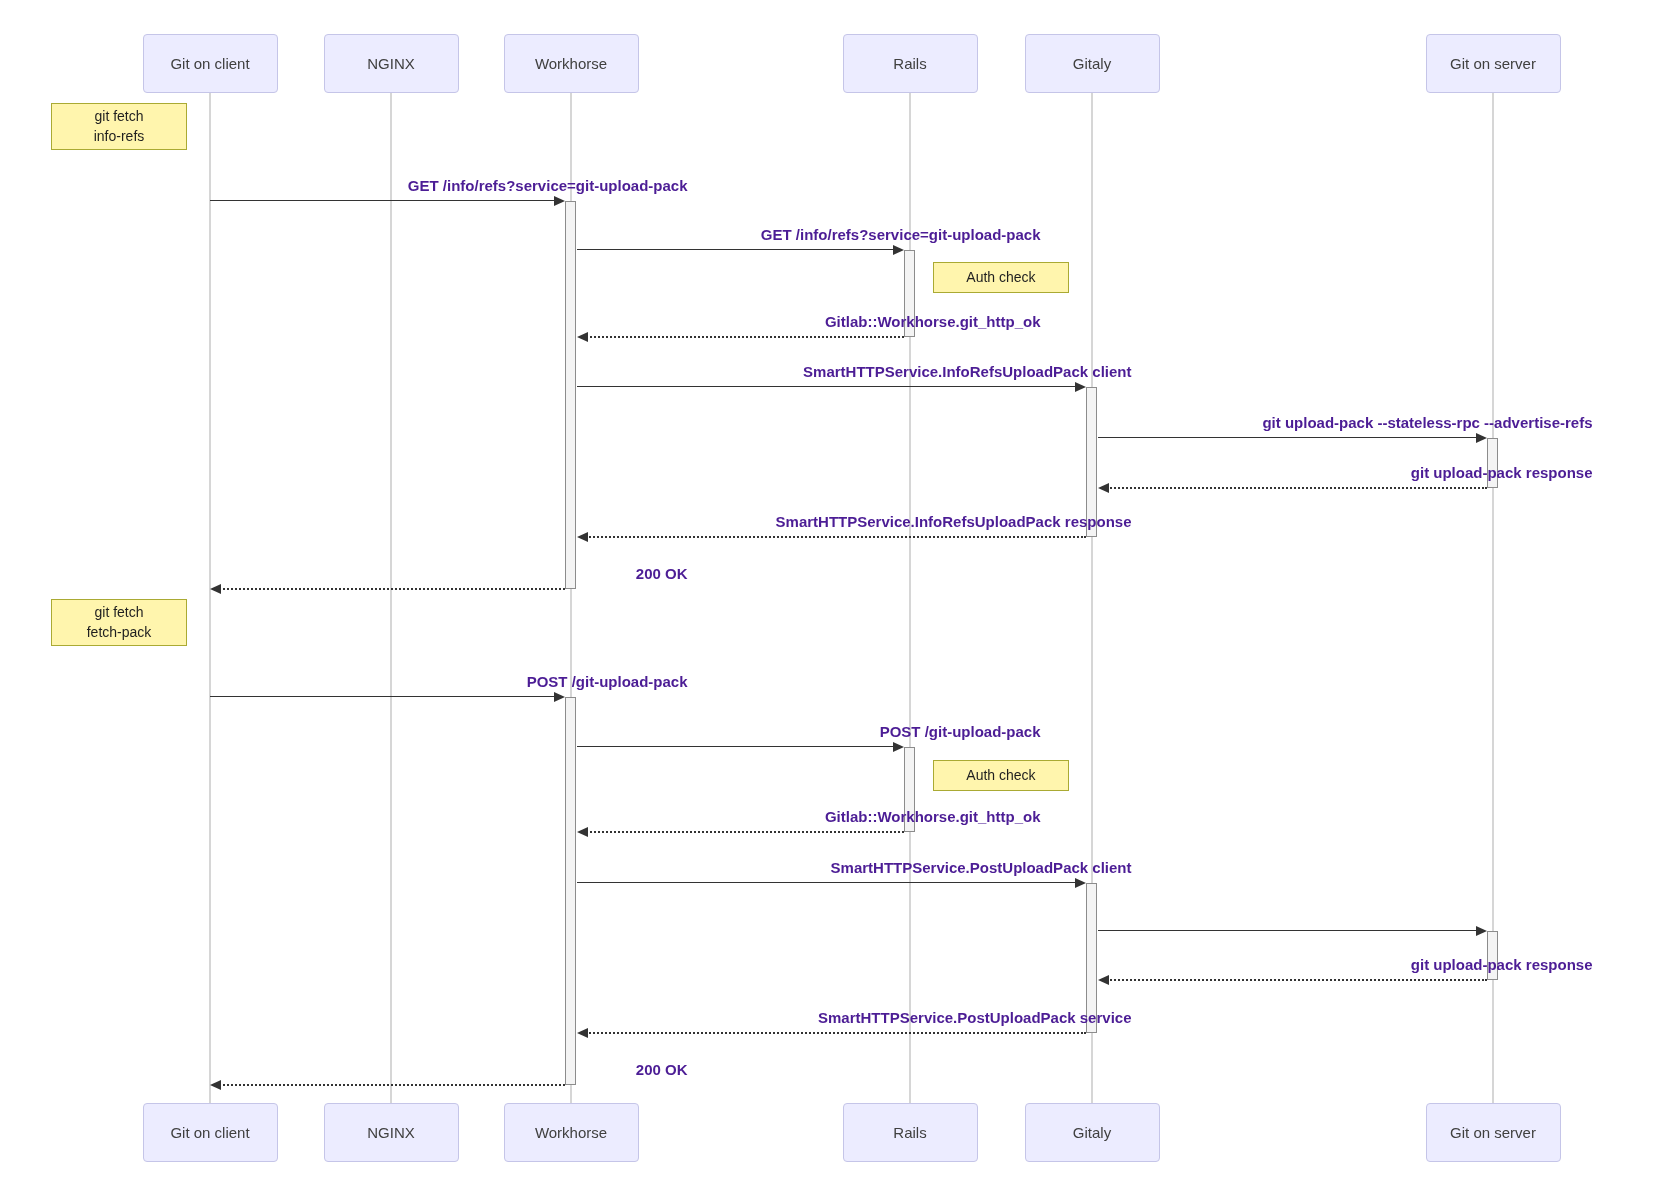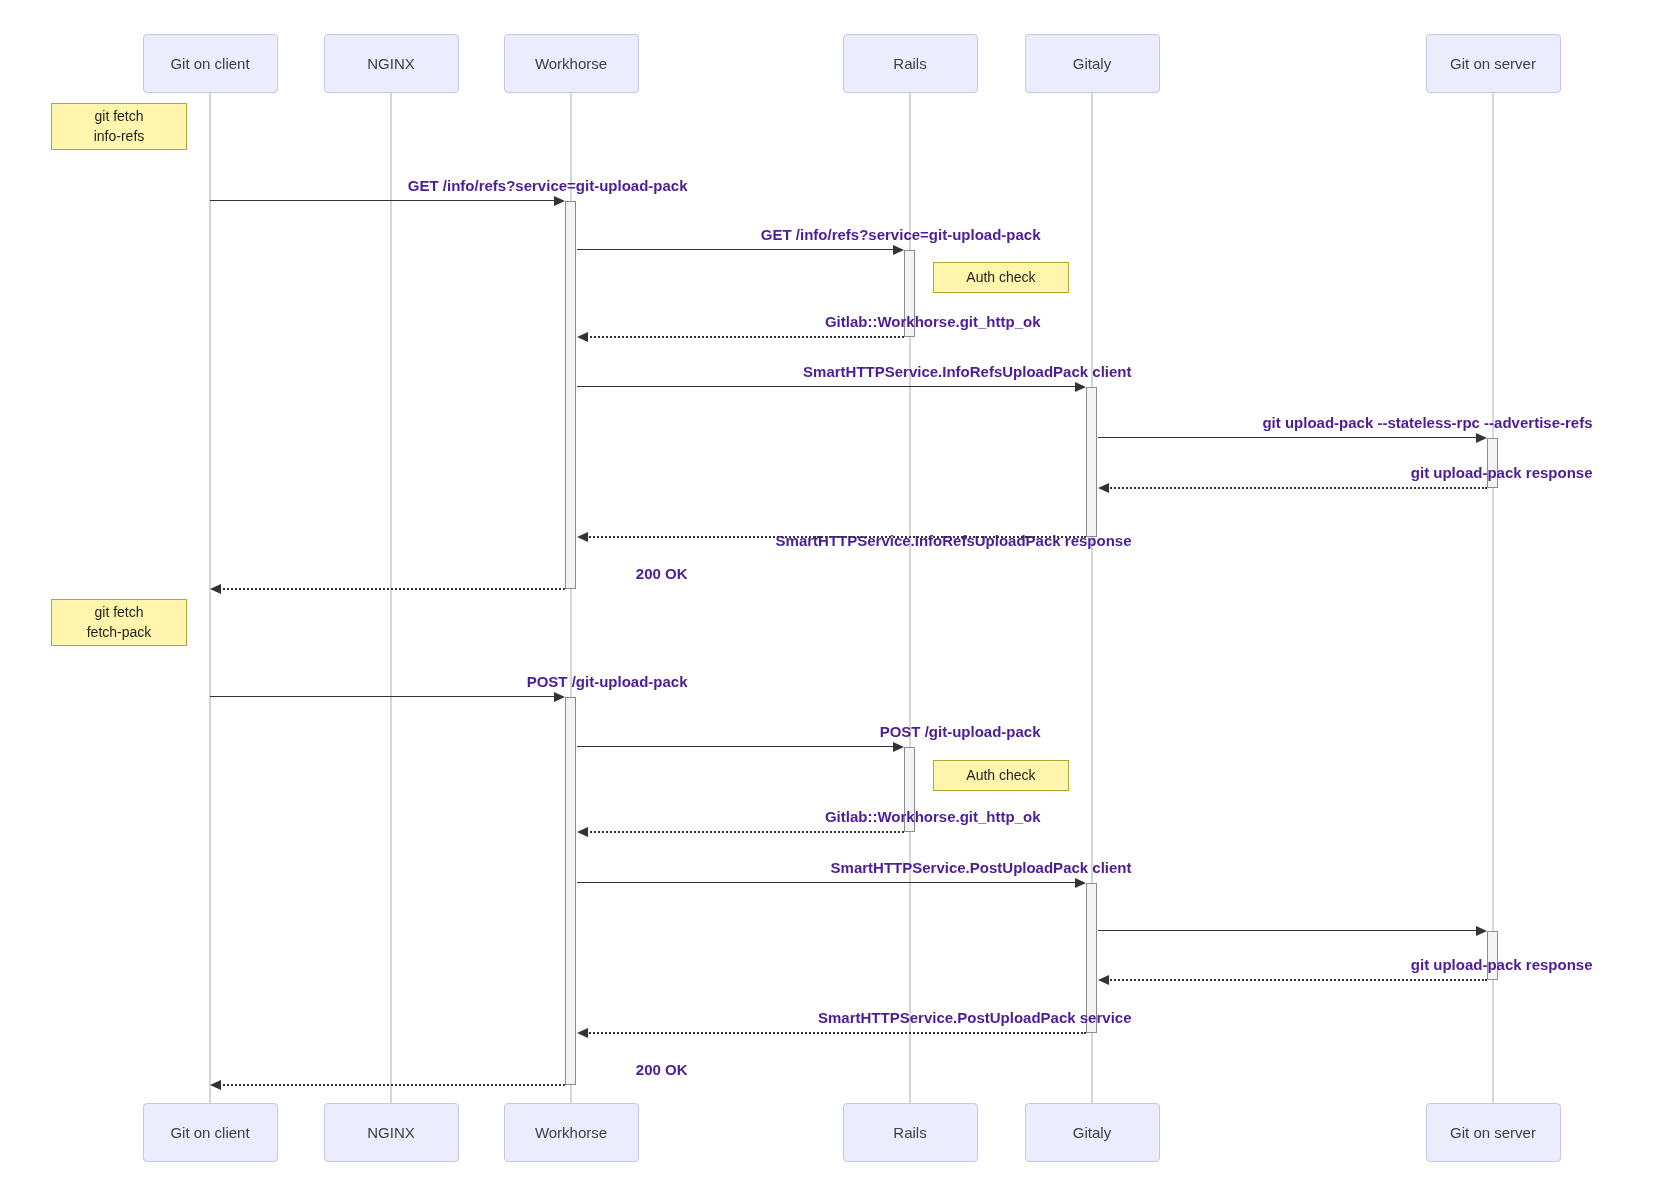--- a/index.html
+++ b/index.html
@@ -61,21 +61,21 @@
     <div class="arrowhead left" style="left: 577px; top: 331.5px;"></div>
     <div class="msg-label" style="left: 531.5px; top: 363px;">SmartHTTPService.InfoRefsUploadPack client</div>
     <div class="msg-line" style="left: 577px; top: 386px; width: 500px; margin-left: 0px;"></div>
     <div class="arrowhead right" style="left: 1075px; top: 381.5px;"></div>
     <div class="msg-label" style="left: 992.5px; top: 414px;">git upload-pack --stateless-rpc --advertise-refs</div>
     <div class="msg-line" style="left: 1098px; top: 437px; width: 380px; margin-left: 0px;"></div>
     <div class="arrowhead right" style="left: 1476px; top: 432.5px;"></div>
     <div class="msg-label" style="left: 992.5px; top: 464px;">git upload-pack response</div>
     <div class="msg-line dashed" style="left: 1098px; top: 487px; width: 380px; margin-left: 9px;"></div>
     <div class="arrowhead left" style="left: 1098px; top: 482.5px;"></div>
-    <div class="msg-label" style="left: 531.5px; top: 513px; margin-top: 19px;">SmartHTTPService.InfoRefsUploadPack response</div>
+    <div class="msg-label" style="left: 531.5px; top: 513px;">SmartHTTPService.InfoRefsUploadPack response</div>
     <div class="msg-line dashed" style="left: 577px; top: 536px; width: 500px; margin-left: 9px;"></div>
     <div class="arrowhead left" style="left: 577px; top: 531.5px;"></div>
     <div class="msg-label" style="left: 87.5px; top: 565px;">200 OK</div>
     <div class="msg-line dashed" style="left: 210px; top: 588px; width: 346px; margin-left: 9px;"></div>
     <div class="arrowhead left" style="left: 210px; top: 583.5px;"></div>
     <div class="msg-label" style="left: 87.5px; top: 673px;">POST /git-upload-pack</div>
     <div class="msg-line" style="left: 210px; top: 696px; width: 346px; margin-left: 0px;"></div>
     <div class="arrowhead right" style="left: 554px; top: 691.5px;"></div>
     <div class="msg-label" style="left: 440.5px; top: 723px;">POST /git-upload-pack</div>
     <div class="msg-line" style="left: 577px; top: 746px; width: 318px; margin-left: 0px;"></div>

